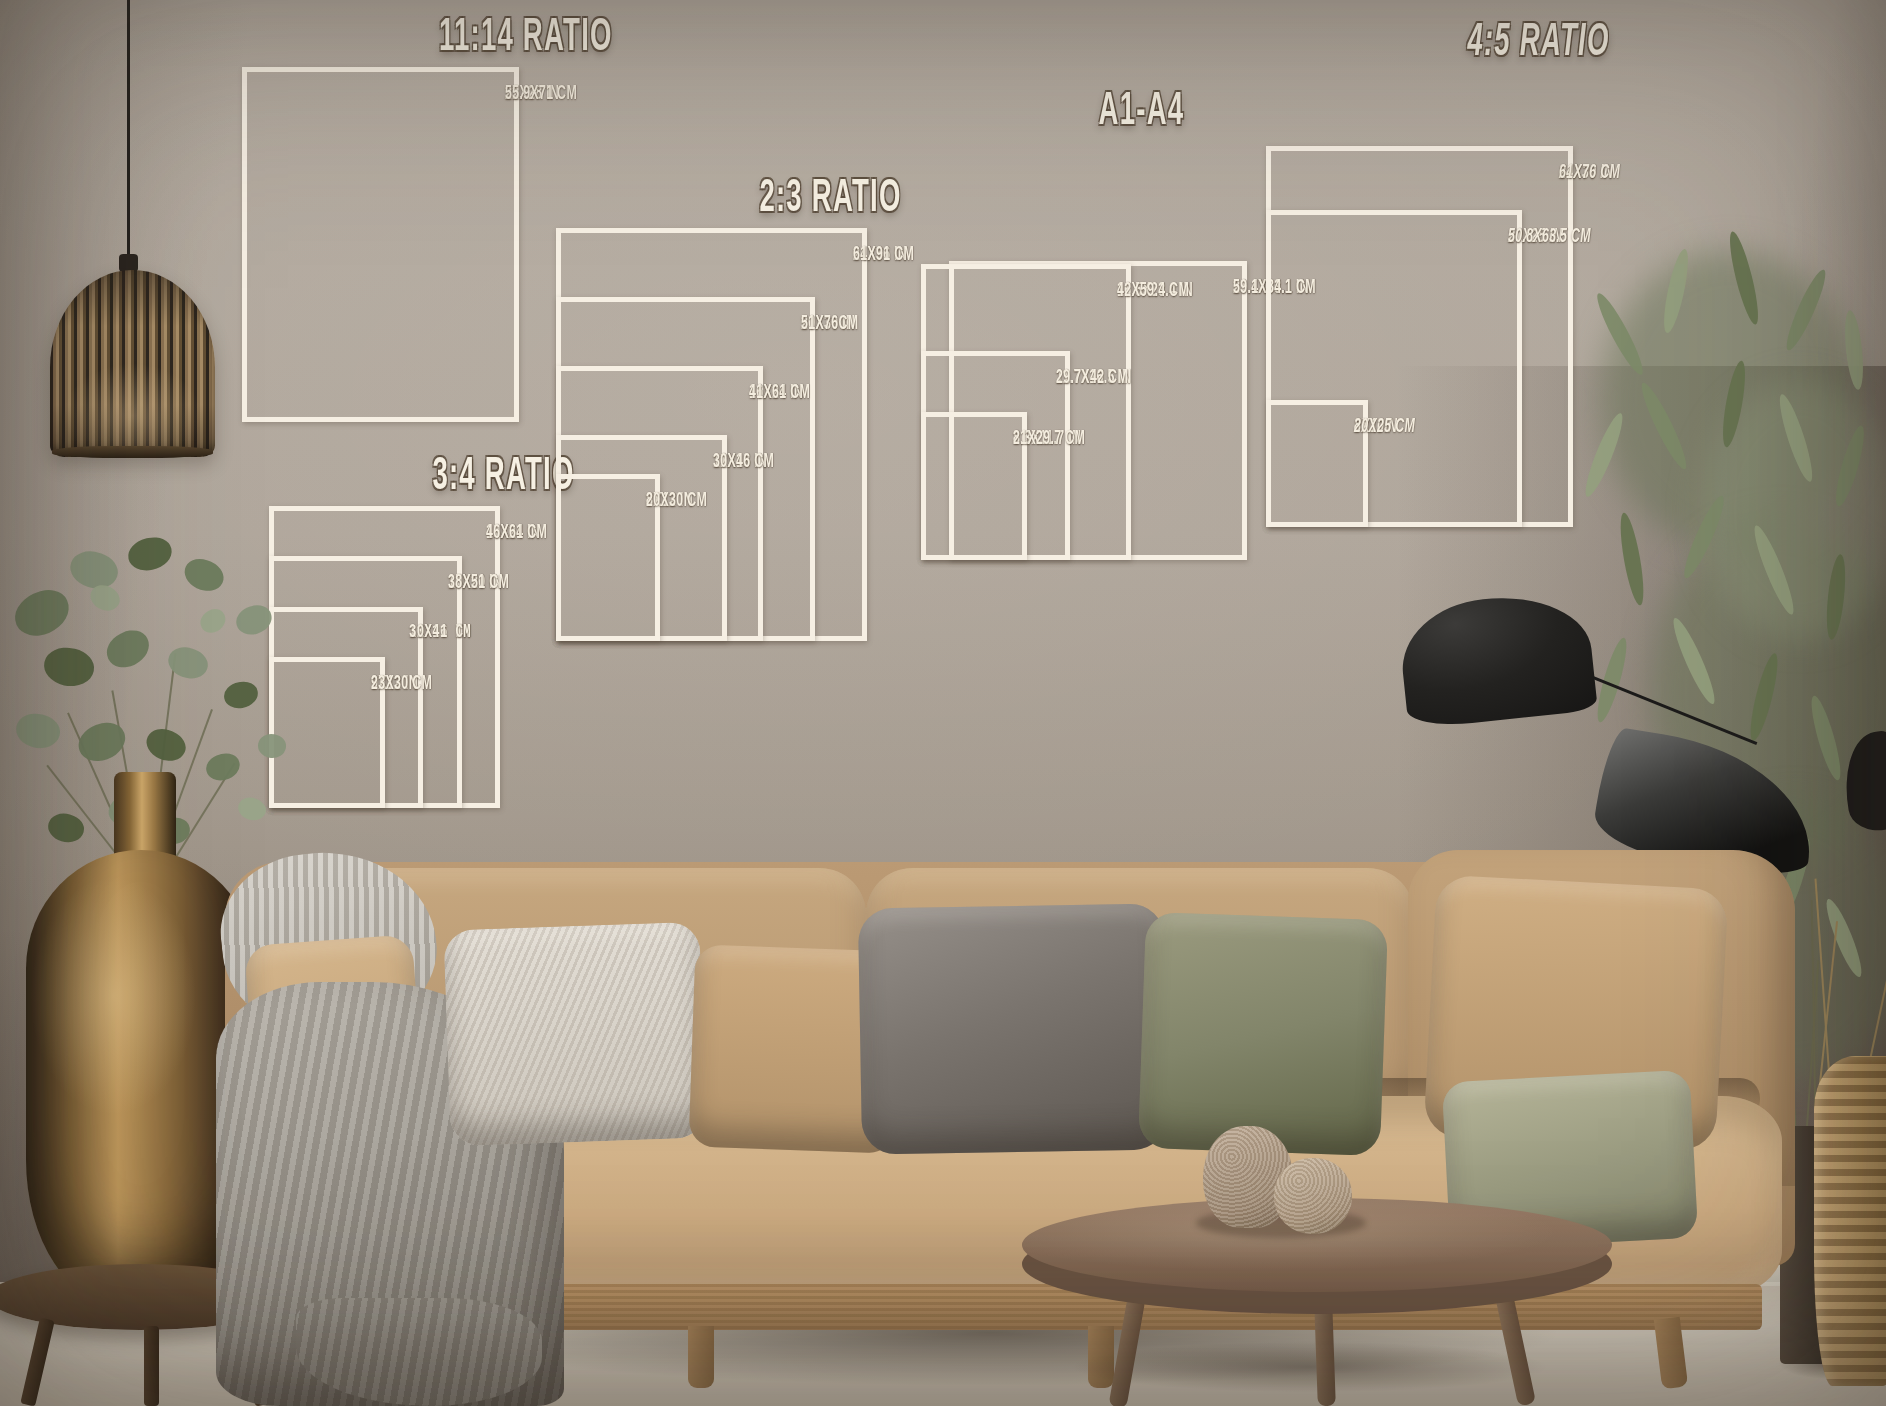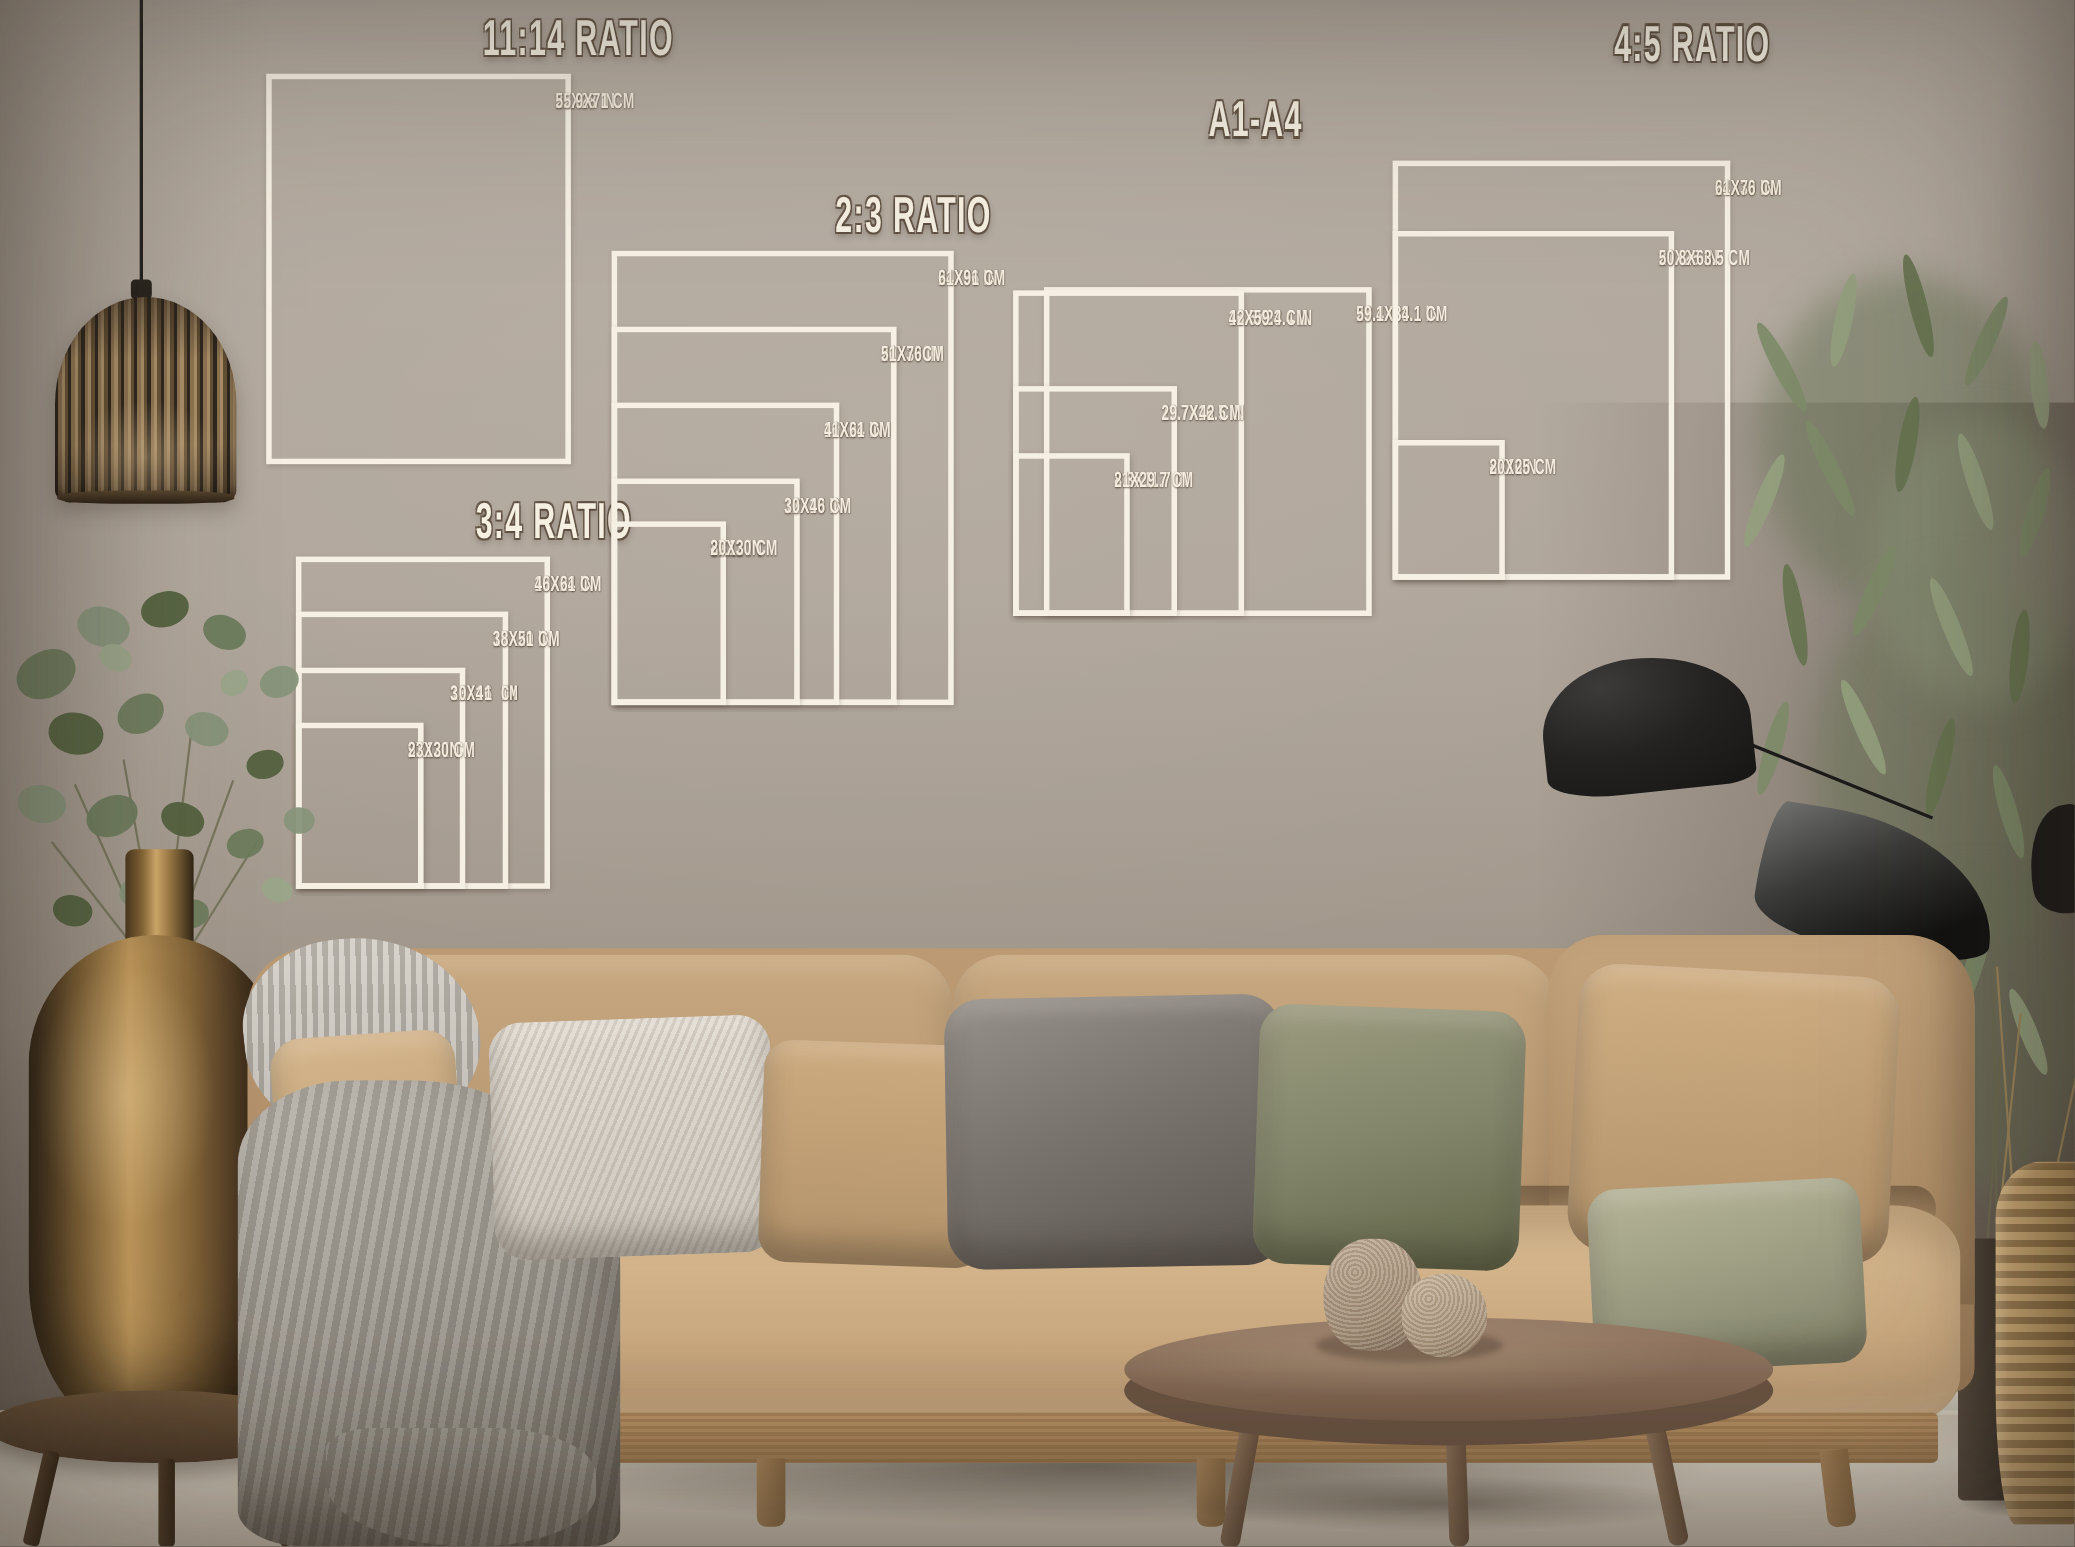--- a/index.html
+++ b/index.html
@@ -20,21 +20,21 @@
     background:linear-gradient(180deg,#c8bfb0 0%,#d9d2c4 35%,#d2c8b8 100%);}
   .baseboard{left:46%;top:1262px;width:54%;height:24px;opacity:.85;
     background:linear-gradient(180deg,#e7e1d4,#d7d1c3);}
 
   
   .size-chart{}
   .chart-pos-0{left:242px;top:67px;width:277px;height:355px;}
   .chart-pos-1{left:269px;top:506px;width:231px;height:302px;}
   .chart-pos-2{left:556px;top:228px;width:311px;height:413px;}
   .chart-pos-3{left:921px;top:141px;width:298px;height:419px;}
-  .chart-pos-4{left:1266px;top:72px;width:307px;height:455px;}
+  .chart-pos-4{left:1266px;top:72px;width:307px;height:455px;font-style:italic;}
   .chart-title{left:0;right:0;top:-60px;text-align:center;}
   .chart-title>span{display:inline-block;transform:scaleX(.60);transform-origin:50% 50%;
     font-size:46px;font-weight:bold;letter-spacing:2px;color:#f6f0e3;white-space:nowrap;
     text-shadow:-2px -2px 0 rgba(92,78,62,.85),2px -2px 0 rgba(92,78,62,.85),
                 -2px 2px 0 rgba(92,78,62,.85),2px 2px 0 rgba(92,78,62,.85),
                 0 4px 9px rgba(40,32,24,.35);}
   .chart-rect{left:0;bottom:0;border:5px solid #f6efe3;
     box-shadow:1px 2px 5px rgba(80,66,52,.30);}
   .chart-label{top:9px;right:9px;text-align:right;color:#f4eddf;font-weight:bold;
     font-size:20px;line-height:22px;letter-spacing:.5px;white-space:nowrap;

